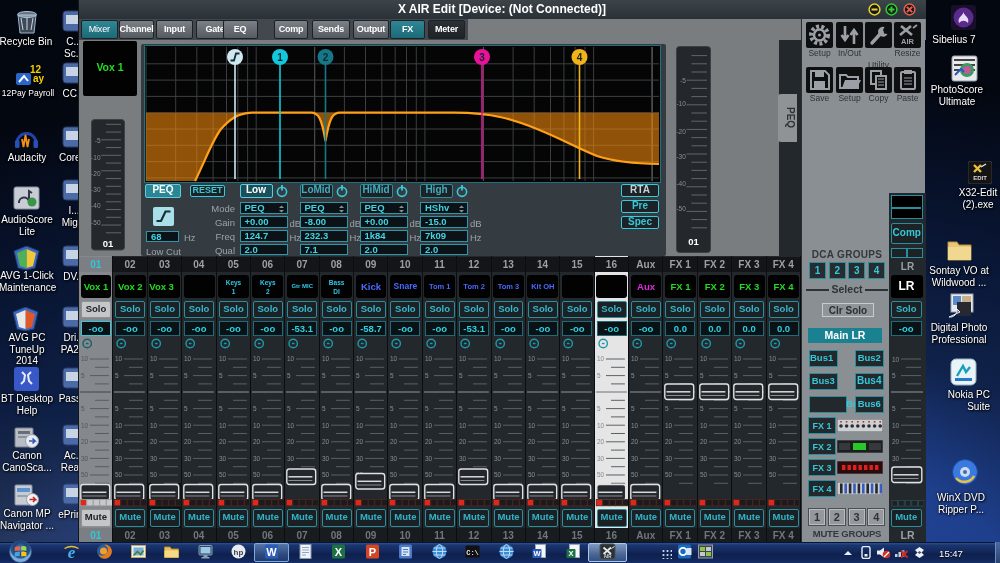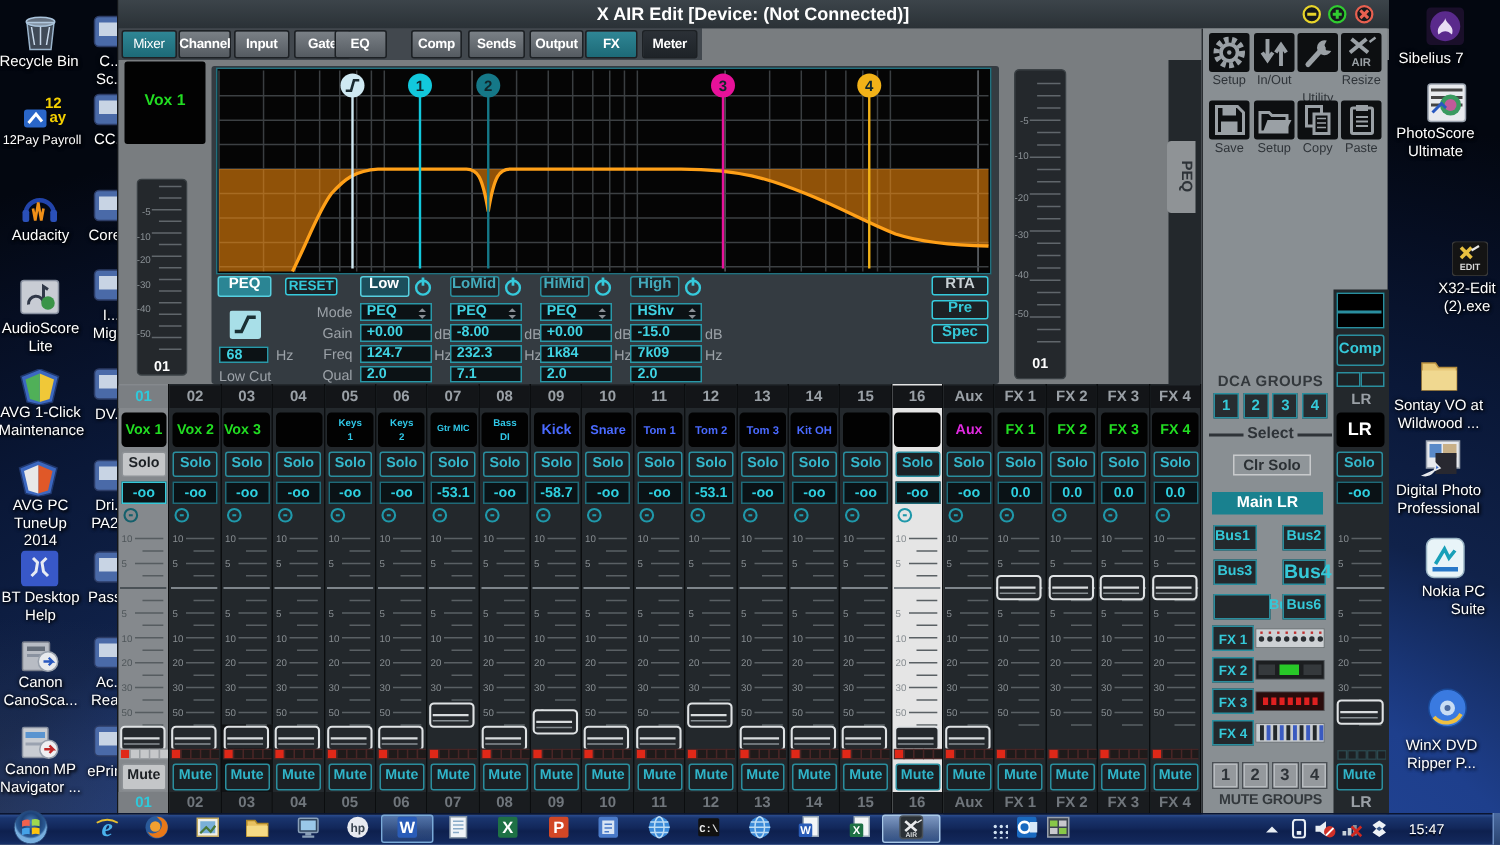--- a/index.html
+++ b/index.html
@@ -1378,21 +1378,21 @@
       <div class="ab" style="left:46.4px;top:243px;width:17px;height:17px;background:#272c30;border:1px solid #2a8e9e;color:#35c8d8;font-weight:bold;font-size:10px;text-align:center;line-height:16px;">3</div>
       <div class="ab" style="left:66.1px;top:243px;width:17px;height:17px;background:#272c30;border:1px solid #2a8e9e;color:#35c8d8;font-weight:bold;font-size:10px;text-align:center;line-height:16px;">4</div>
       <div class="ab" style="left:4px;top:270px;width:23px;height:2px;background:#2e3338;"></div>
       <div class="ab" style="left:29px;top:264px;width:32px;color:#2e3338;font-weight:bold;font-size:10.5px;text-align:center;">Select</div>
       <div class="ab" style="left:63px;top:270px;width:23px;height:2px;background:#2e3338;"></div>
       <div class="ab" style="left:20px;top:283.5px;width:52px;height:14.5px;background:#8f9599;border:1px solid #c8cacc;color:#2b3034;font-weight:bold;font-size:10px;text-align:center;line-height:14px;">Clr Solo</div>
       <div class="ab" style="left:6px;top:308.5px;width:74px;height:15.5px;background:#19818f;color:#fff;font-weight:bold;font-size:10.5px;text-align:center;line-height:14px;">Main LR</div>
       <div class="ab" style="left:7px;top:330.5px;width:28.5px;height:17px;background:#23282c;border:1.5px solid #2a8e9e;color:#35c8d8;font-weight:bold;font-size:9.5px;text-align:left;line-height:14px;">Bus1</div>
       <div class="ab" style="left:53px;top:330.5px;width:28.5px;height:17px;background:#23282c;border:1.5px solid #2a8e9e;color:#35c8d8;font-weight:bold;font-size:9.5px;text-align:center;line-height:14px;">Bus2</div>
       <div class="ab" style="left:7px;top:353.5px;width:28.5px;height:17px;background:#23282c;border:1.5px solid #2a8e9e;color:#35c8d8;font-weight:bold;font-size:9.5px;text-align:center;line-height:14px;">Bus3</div>
-      <div class="ab" style="left:53px;top:353.5px;width:28.5px;height:17px;background:#23282c;border:1.5px solid #2a8e9e;color:#35c8d8;font-weight:bold;font-size:13px;text-align:center;line-height:14px;">Bus4</div>
+      <div class="ab" style="left:53px;top:353.5px;width:28.5px;height:17px;background:#23282c;border:1.5px solid #2a8e9e;color:#35c8d8;font-weight:bold;font-size:10px;text-align:center;line-height:14px;">Bus4</div>
       <div class="ab" style="left:7px;top:376.5px;width:28.5px;height:17px;background:#23282c;border:1.5px solid #2a8e9e;color:#35c8d8;font-weight:bold;font-size:9.5px;text-align:center;line-height:14px;padding-left:36px;">Bus5</div>
       <div class="ab" style="left:53px;top:376.5px;width:28.5px;height:17px;background:#23282c;border:1.5px solid #2a8e9e;color:#35c8d8;font-weight:bold;font-size:9.5px;text-align:center;line-height:14px;">Bus6</div>
       <div class="ab" style="left:6px;top:397.5px;width:28px;height:17px;background:#23282c;border:1px solid #2a8e9e;color:#35c8d8;font-weight:bold;font-size:9px;text-align:center;line-height:16px;">FX 1</div>
       <svg class="ab" style="left:35px;top:399.5px" width="46" height="13" viewBox="0 0 46 13">
         <rect x="0" y="0" width="46" height="13" fill="#cdd1d4" stroke="#5a6064" stroke-width="1"></rect>
         <circle cx="4.0" cy="7" r="1.8" fill="#2a2e32"></circle>
         <circle cx="9.6" cy="7" r="1.8" fill="#2a2e32"></circle>
         <circle cx="15.2" cy="7" r="1.8" fill="#2a2e32"></circle>
         <circle cx="20.8" cy="7" r="1.8" fill="#2a2e32"></circle>
         <circle cx="26.4" cy="7" r="1.8" fill="#2a2e32"></circle>

